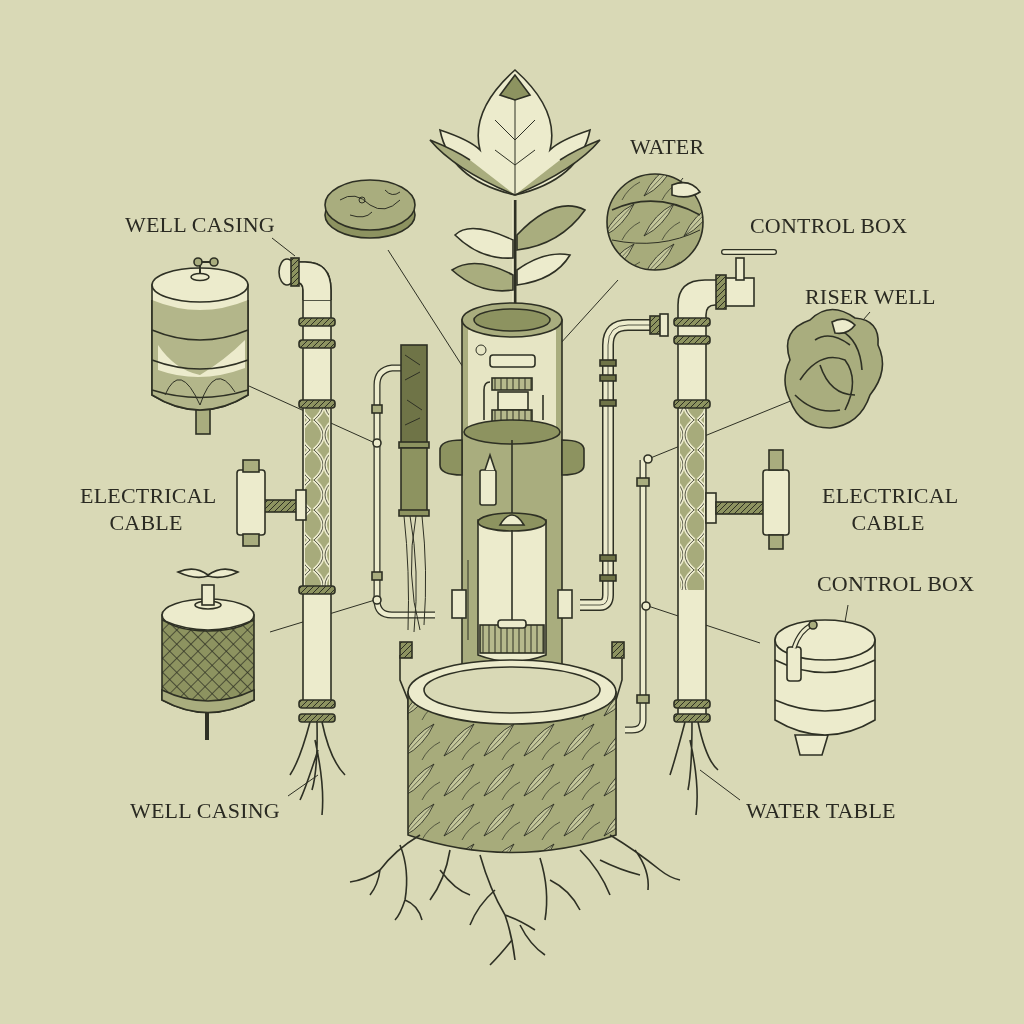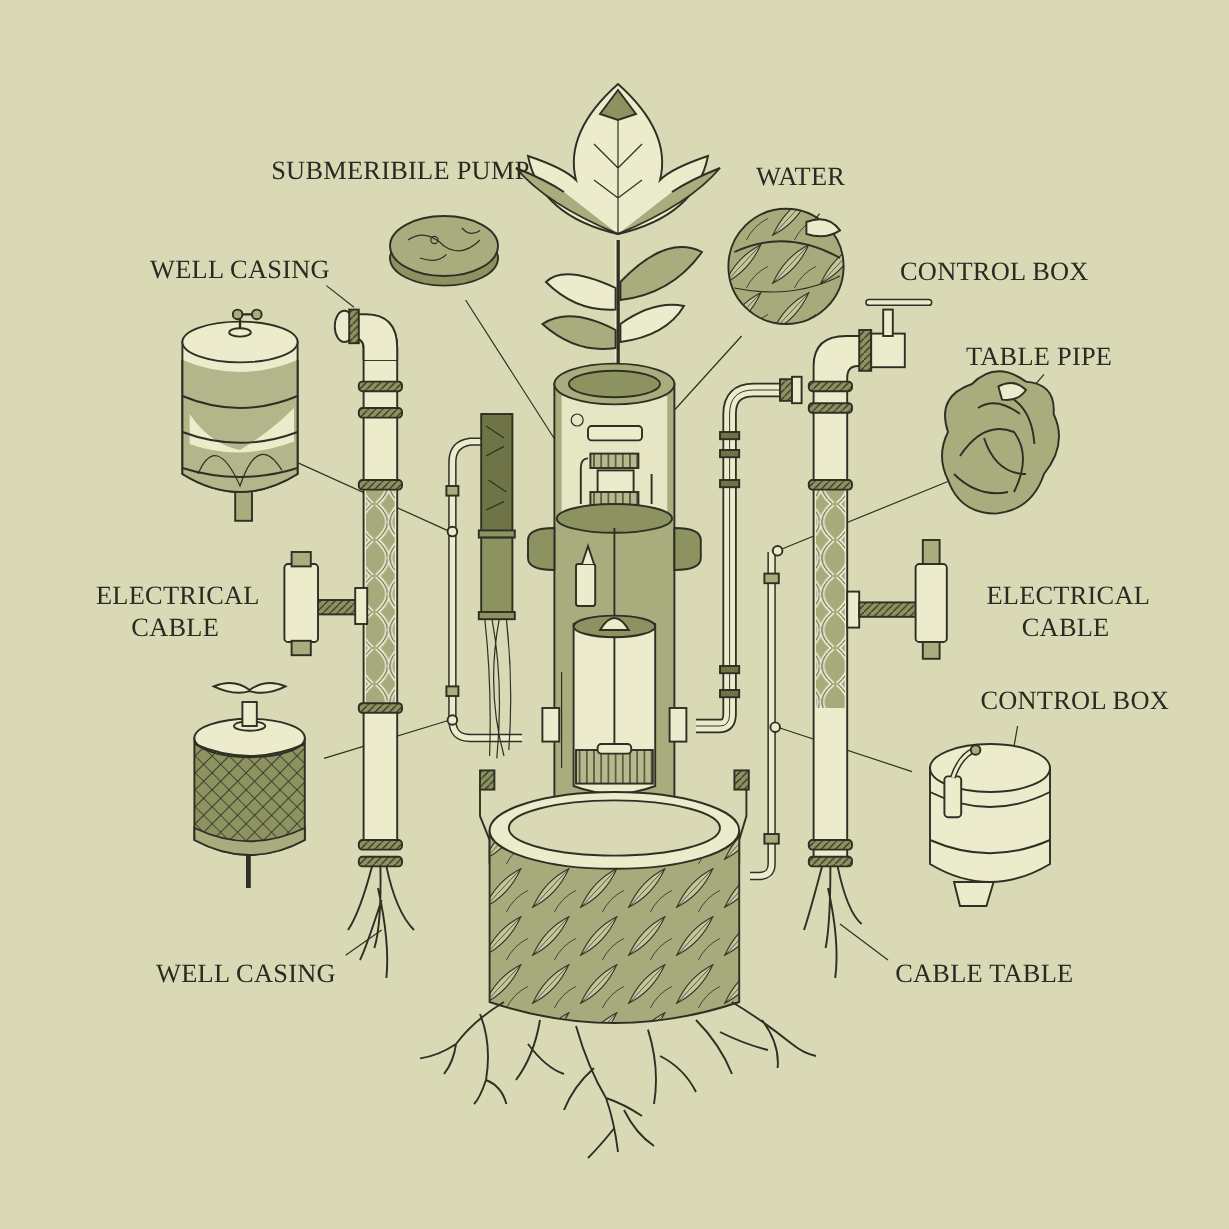--- a/index.html
+++ b/index.html
@@ -257,32 +257,31 @@
     <path d="M775 640 L775 720 Q825 750 875 720 L875 640 Z" fill="#ecebcc" class="inkf"></path>
     <ellipse cx="825" cy="640" rx="50" ry="20" fill="#ecebcc" class="inkf"></ellipse>
     <path d="M775 660 Q825 685 875 660 M775 700 Q825 722 875 700" class="ink"></path>
     <rect x="787" y="647" width="14" height="34" rx="3" fill="#ecebcc" class="inkf"></rect>
     <path d="M794 648 Q800 630 812 625" stroke="#2e3024" stroke-width="5" fill="none"></path>
     <path d="M794 648 Q800 630 812 625" stroke="#ecebcc" stroke-width="2.5" fill="none"></path>
     <circle cx="813" cy="625" r="4" fill="#a9ad7e" class="inkf"></circle>
   </g>
 </svg>
 
-<div class="label" style="left:226px;top:128px;">SUBMERIBILE PUMP</div>
 <div class="label" style="left:630px;top:133px;">WATER</div>
 <div class="label" style="left:125px;top:211px;">WELL CASING</div>
 <div class="label" style="left:750px;top:212px;">CONTROL BOX</div>
-<div class="label" style="left:805px;top:283px;">TABLE PIPE</div>
+<div class="label" style="left:805px;top:283px;">RISER WELL</div>
 
 <div class="label" style="left:80px;top:482px;width:132px;">
   <div>ELECTRICAL</div>
   <div>CABLE</div>
 </div>
 <div class="label" style="left:822px;top:482px;width:132px;">
   <div>ELECTRICAL</div>
   <div>CABLE</div>
 </div>
 
 <div class="label" style="left:817px;top:570px;">CONTROL BOX</div>
 <div class="label" style="left:130px;top:797px;">WELL CASING</div>
-<div class="label" style="left:746px;top:797px;">CABLE TABLE</div>
+<div class="label" style="left:746px;top:797px;">WATER TABLE</div>
 
 </div>
 
 </body></html>

